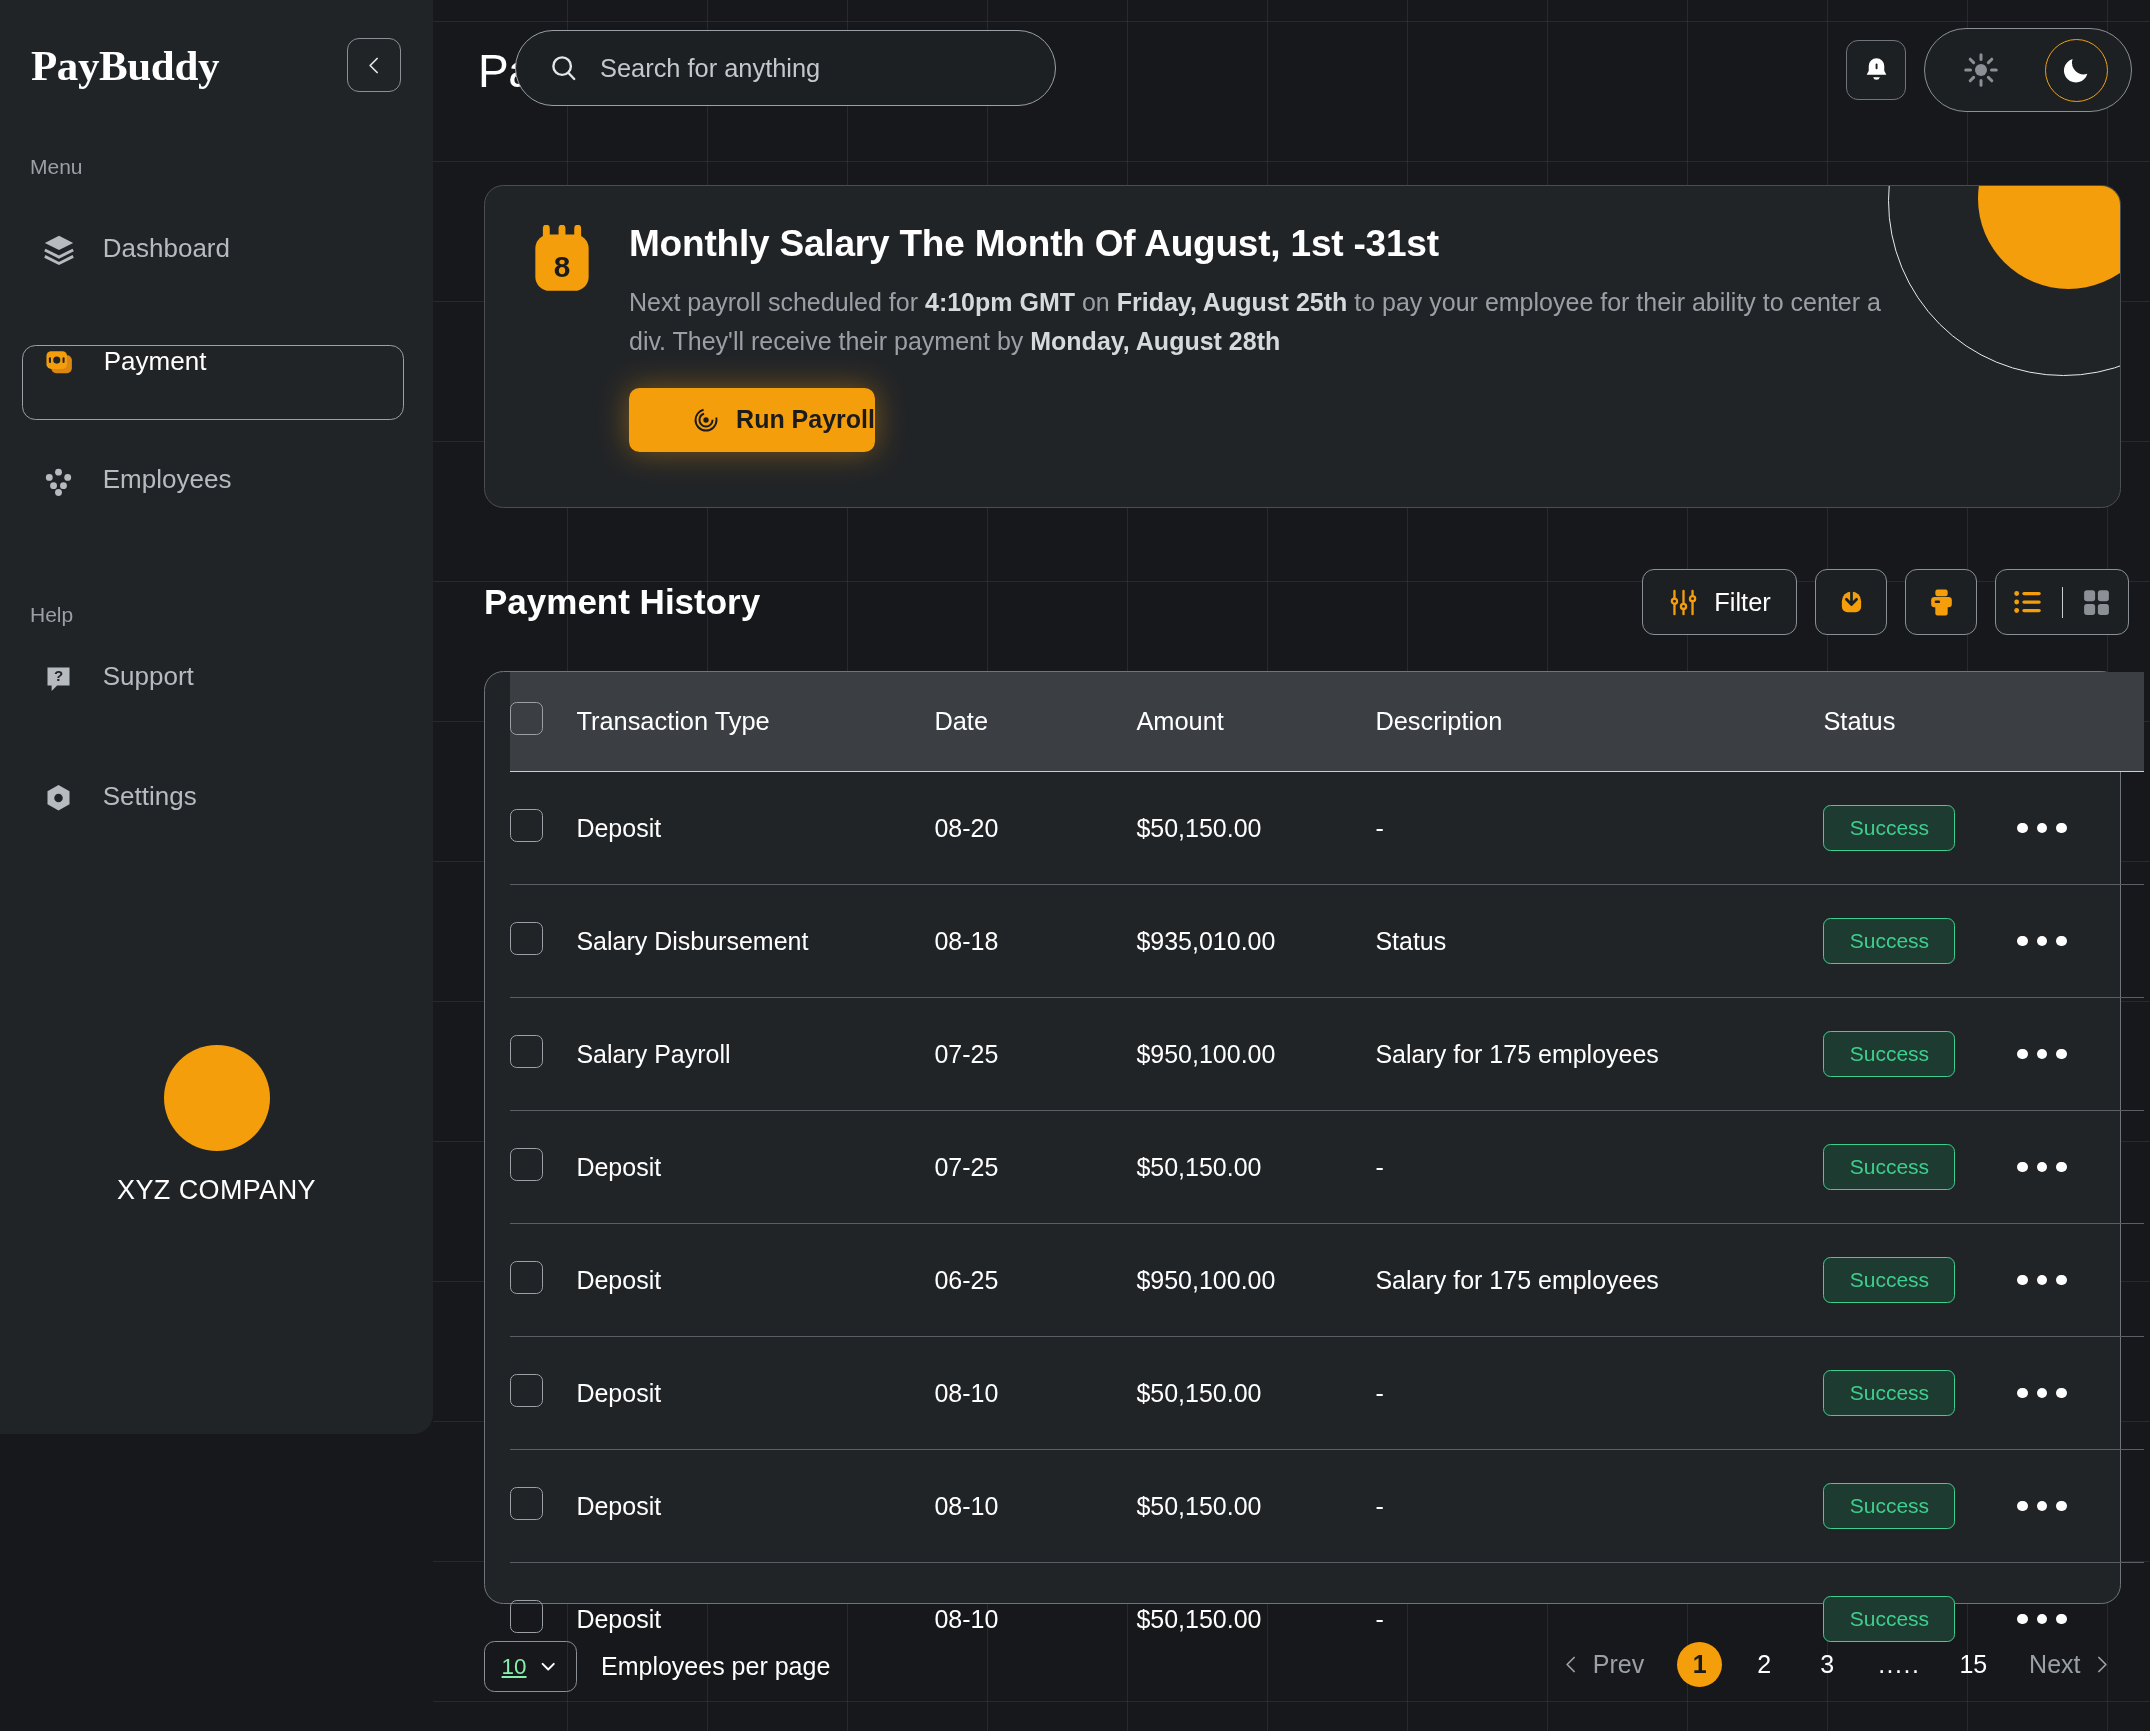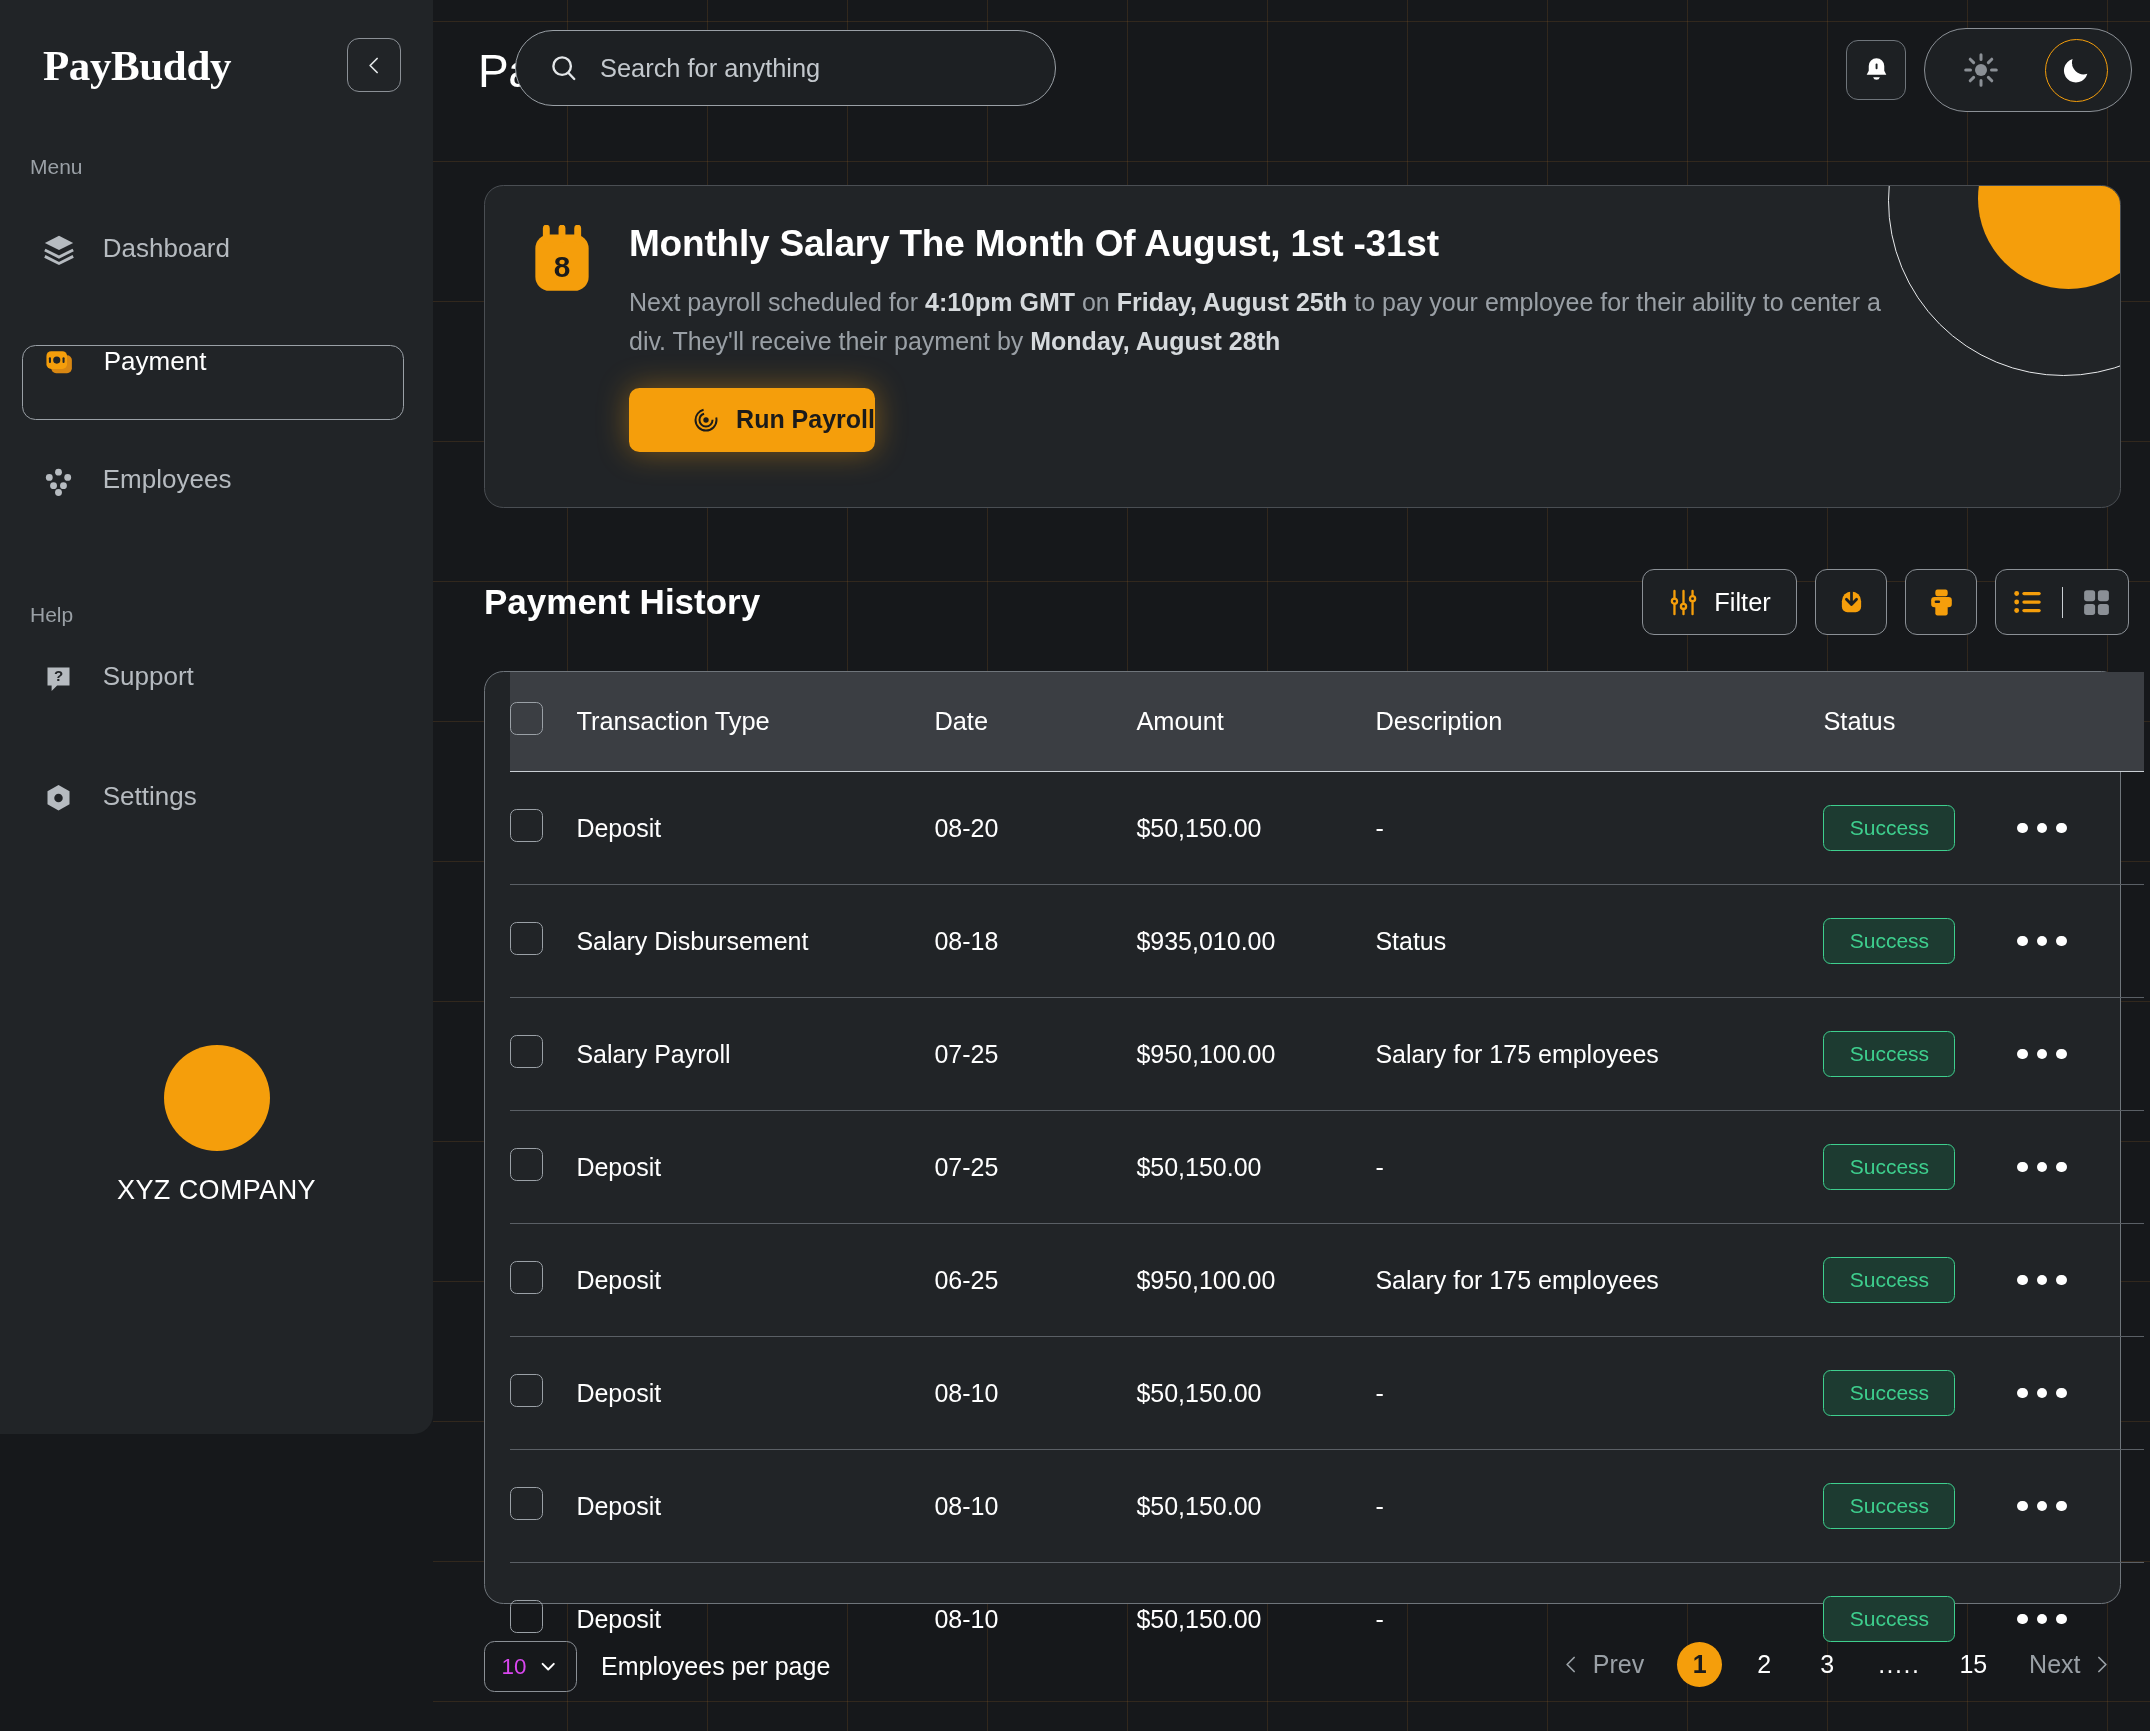--- a/index.html
+++ b/index.html
@@ -39,21 +39,20 @@
   }
   .brand-row {
     position: absolute; left: 31px; top: 36px;
     width: 370px; height: 58px;
     display: flex; align-items: center; justify-content: space-between;
   }
   .brand {
     font-family: "Liberation Serif", "DejaVu Serif", serif;
     font-size: 43px; font-weight: 700; color: #ffffff;
     letter-spacing: -0.4px;
-    margin-left: 12px;
   }
   .collapse-btn {
     width: 54px; height: 54px; border-radius: 12px;
     border: 1.2px solid #8b9096; background: transparent;
     display: flex; align-items: center; justify-content: center;
     cursor: pointer;
   }
   .collapse-btn svg { width: 21px; height: 21px; }
 
   .sect-label {
@@ -237,21 +236,21 @@
   .footer-left {
     position: absolute; left: 484px; top: 1641px;
     display: flex; align-items: center; gap: 24px;
   }
   .per-page-select {
     width: 93px; height: 51px; border-radius: 10.5px;
     border: 1.1px solid #8b9096; background: transparent;
     display: flex; align-items: center; justify-content: center; gap: 10.5px;
     cursor: pointer;
   }
-  .per-page-select span { font-size: 22.4px; color: #d946ef; }
+  .per-page-select span { font-size: 22.4px; color: #86efac; text-decoration: underline; }
   .per-page-label { font-size: 25px; color: #ffffff; }
 
   .pager {
     position: absolute; right: 30px; top: 1641px;
     display: flex; align-items: center; gap: 10.5px;
   }
   .pg {
     min-width: 42px; height: 46px; padding: 0 9px;
     display: flex; align-items: center; justify-content: center;
     font-size: 25px; color: #ffffff; cursor: pointer; border-radius: 50%;

